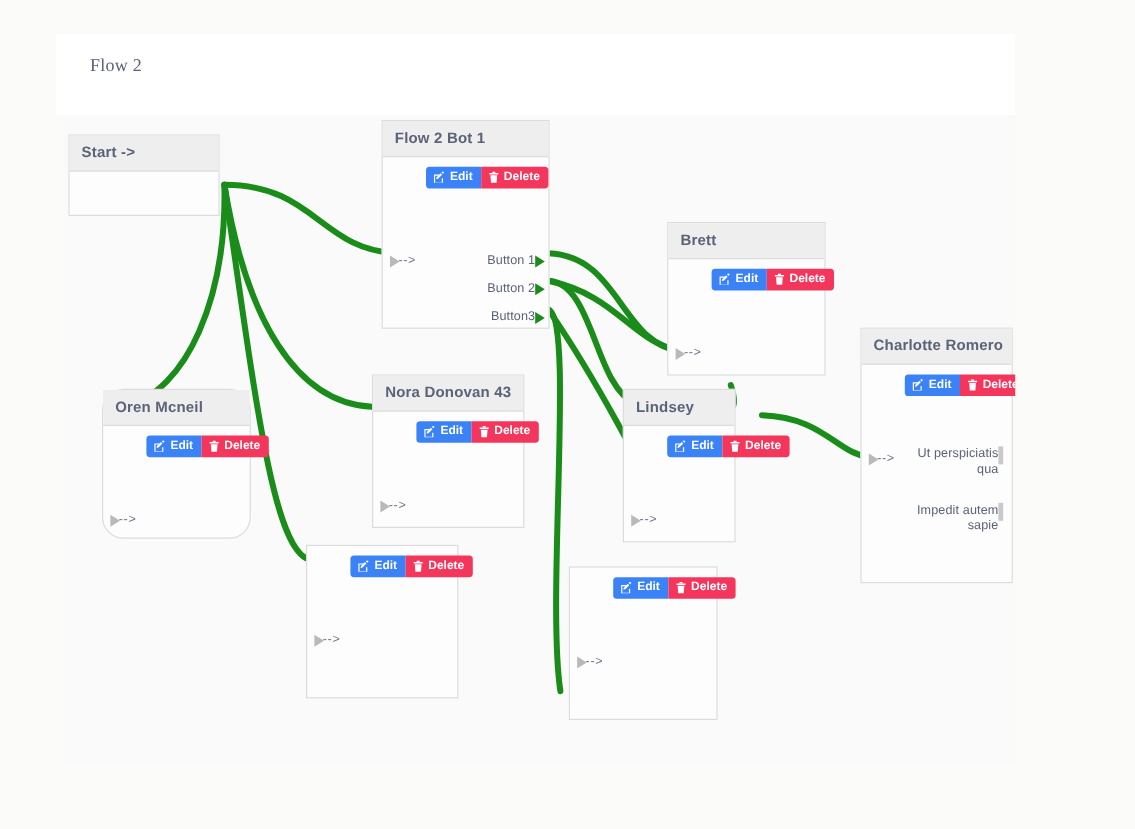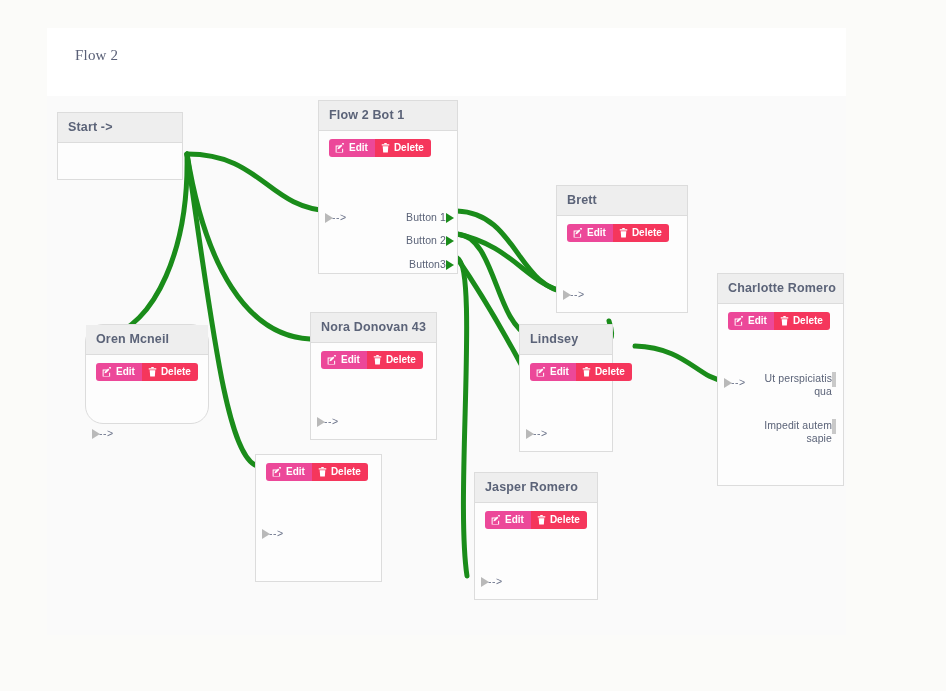--- a/index.html
+++ b/index.html
@@ -88,22 +88,23 @@
     font-size: 10px;
     font-weight: bold;
     color: #ffffff;
     padding: 4px 7px 4px 6px;
     border: none;
     line-height: 1;
     font-family: "Liberation Sans", sans-serif;
     cursor: pointer;
   }
   .btn-edit {
-    background: #ec4899;
+    background: #3b82f6;
     border-radius: 3px 0 0 3px;
+    margin-left: 26px;
   }
   .btn-delete {
     background: #f5365c;
     border-radius: 0 3px 3px 0;
   }
   .btn svg { display:block; }
   
   .port-in {
     position: absolute;
     font-size: 10.5px;
@@ -222,21 +223,21 @@
           <span>Button 2</span>
           <span class="marker-out marker-out-green" style="top:2px;"></span>
         </div>
         <div class="port-out" style="top:127px;">
           <span>Button3</span>
           <span class="marker-out marker-out-green" style="top:2px;"></span>
         </div>
       </div>
     </div>
 
-    <div class="node" style="left:38px; top:228px; width:124px; height:100px;border-radius:18px;">
+    <div class="node" style="left:38px; top:228px; width:124px; height:125px;border-radius:18px;">
       <div class="node-head">Oren Mcneil</div>
       <div class="node-body">
         <div class="btn-row">
           <button class="btn btn-edit">
             <svg width="10" height="10" viewBox="0 0 16 16">
               <path fill="#fff" d="M1 4h7v1.6H2.6v8.8h8.8V9H13v6H1z"></path>
               <path fill="#fff" d="M14.6 1.3 13 3l-2-2 1.7-1.7zM9.8 2.2l2 2-5.3 5.3-2.5.5.5-2.5z"></path>
             </svg>
             <span>Edit</span>
           </button>
@@ -303,21 +304,20 @@
           </button>
         </div>
         <div class="port-in" style="top:72px;">
           <span class="marker-in" style="top:2px;"></span>
           <span>--&gt;</span>
         </div>
       </div>
     </div>
 
     <div class="node" style="left:427px; top:376px; width:124px; height:128px;">
-      <div class="node-head">Jasper Romero</div>
       <div class="node-body">
         <div class="btn-row">
           <button class="btn btn-edit">
             <svg width="10" height="10" viewBox="0 0 16 16">
               <path fill="#fff" d="M1 4h7v1.6H2.6v8.8h8.8V9H13v6H1z"></path>
               <path fill="#fff" d="M14.6 1.3 13 3l-2-2 1.7-1.7zM9.8 2.2l2 2-5.3 5.3-2.5.5.5-2.5z"></path>
             </svg>
             <span>Edit</span>
           </button>
           <button class="btn btn-delete">

